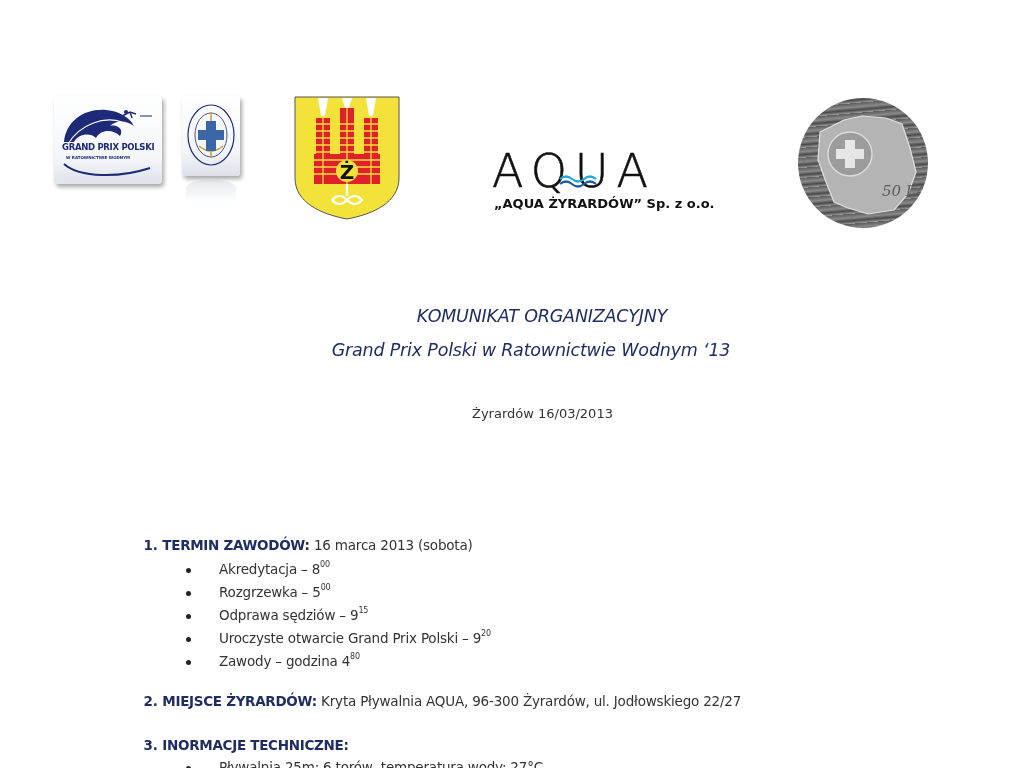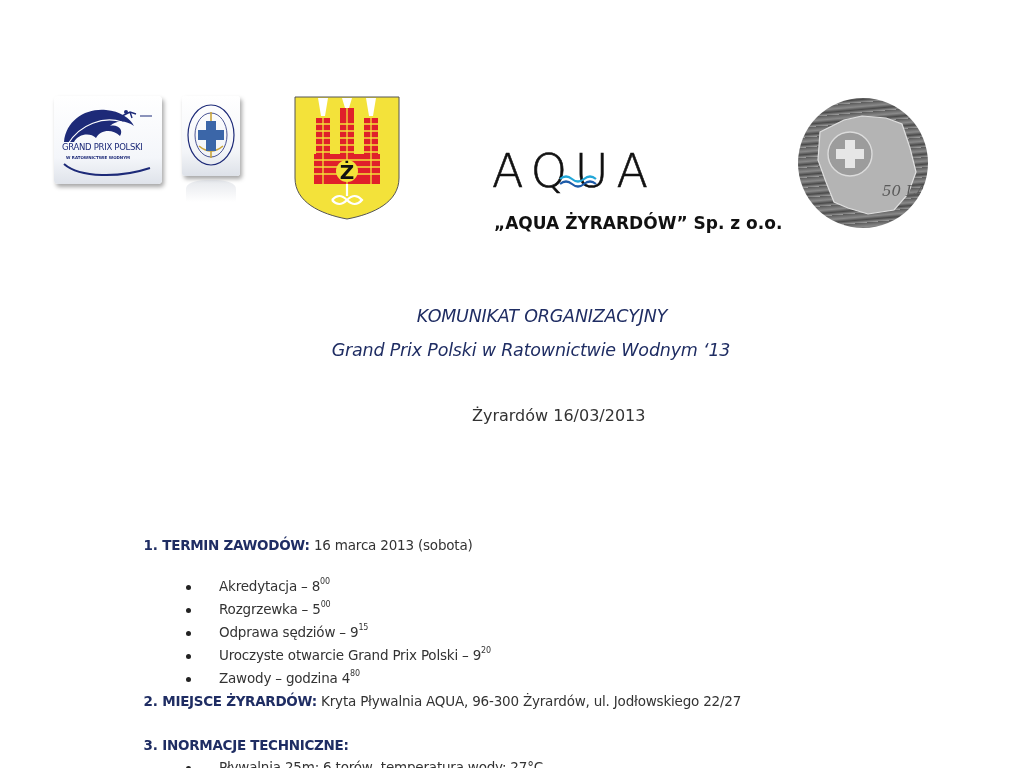--- a/index.html
+++ b/index.html
@@ -20,21 +20,21 @@
     box-shadow: 2px 3px 4px rgba(0,0,0,0.35);
     overflow: hidden;
   }
   .logo-gp .reflect, .logo-wopr .reflect {
     position: absolute; left: 4px; right: 4px; bottom: -26px; height: 22px;
     background: linear-gradient(180deg, rgba(200,205,215,0.45), rgba(255,255,255,0));
     border-radius: 40% 40% 0 0;
   }
   .gp-text {
     position: absolute; left: 8px; top: 46px; width: 94px;
-    font-family: "DejaVu Sans", sans-serif; font-weight: normal;
+    font-family: "DejaVu Sans", sans-serif; font-weight: bold;
     color: #1d2a78; font-size: 8.5px; letter-spacing: -0.3px;
     white-space: nowrap;
   }
   .gp-sub {
     position: absolute; left: 12px; top: 59px;
     font-family: "DejaVu Sans", sans-serif; font-weight: bold;
     color: #1d2a78; font-size: 4px; white-space: nowrap;
   }
   .logo-wopr {
     left: 182px; top: 96px; width: 58px; height: 80px;
@@ -44,44 +44,44 @@
   }
   .logo-zyr { left: 294px; top: 96px; width: 106px; height: 124px; }
   .logo-aqua { left: 490px; top: 148px; width: 216px; height: 62px; }
   .aqua-word {
     position: absolute; left: 2px; top: 0; width: 214px;
     font-family: "DejaVu Sans", sans-serif; font-size: 46px; font-weight: 300;
     color: #111; letter-spacing: 8px; line-height: 46px;
     -webkit-text-stroke: 0.6px #111;
   }
   .aqua-sub {
-    position: absolute; left: 4px; top: 65px;
+    position: absolute; left: 4px; top: 48px;
     font-family: "DejaVu Sans", sans-serif; font-weight: bold;
-    font-size: 17px; color: #111; white-space: nowrap;
+    font-size: 13px; color: #111; white-space: nowrap;
   }
   .logo-medal {
     left: 798px; top: 98px; width: 130px; height: 130px;
     border-radius: 50%;
     background: repeating-linear-gradient(175deg,#5d5d5d 0px,#8a8a8a 4px,#4a4a4a 7px,#9a9a9a 10px);
     overflow: hidden;
   }
 
   
   .title1 {
     left: 0; width: 1084px; top: 306px; text-align: center;
     font-family: "DejaVu Sans", sans-serif; font-style: italic;
     font-size: 17.5px; color: #1f2d63; letter-spacing: -0.2px;
   }
   .title2 {
     left: 0; width: 1062px; top: 340px; text-align: center;
     font-family: "DejaVu Sans", sans-serif; font-style: italic;
     font-size: 17.5px; color: #1f2d63; letter-spacing: -0.2px;
   }
   .date {
-    left: 472px; top: 406px; font-size: 16px; color: #333;
+    left: 472px; top: 406px; font-size: 13px; color: #333;
     font-family: "DejaVu Sans", sans-serif;
   }
 
   
   .section { left: 134px; font-size: 13.5px; font-family: "DejaVu Sans", sans-serif; text-align: right; }
   .sec-num { display: inline-block; width: 24px; font-weight: bold; color: #1f2d63; }
   .sec-head { font-weight: bold; color: #1f2d63; letter-spacing: -0.3px; }
   .sec-text { color: #333; letter-spacing: -0.2px; }
   .bullets { left: 186px; font-size: 13.5px; font-family: "DejaVu Sans", sans-serif; color: #333; }
   .bullet-row { position: absolute; left: 0; white-space: nowrap; height: 18px; letter-spacing: -0.2px; }
@@ -172,21 +172,21 @@
 
 <div class="abs title1">KOMUNIKAT ORGANIZACYJNY</div>
 <div class="abs title2">Grand Prix Polski w Ratownictwie Wodnym ‘13</div>
 <div class="abs date">Żyrardów 16/03/2013</div>
 
 <div class="abs section" style="top:537px">
   <span class="sec-num">1.</span>
   <span class="sec-head">TERMIN ZAWODÓW:</span>
   <span class="sec-text">16 marca 2013 (sobota)</span>
 </div>
-<div class="abs bullets" style="top:578px; width:500px; height:112px;">
+<div class="abs bullets" style="top:561px; width:500px; height:112px;">
   <div class="bullet-row" style="top:0">
     <span class="dot"></span>
     <span class="txt"><span>Akredytacja  –  8</span><sup>00</sup></span>
   </div>
   <div class="bullet-row" style="top:23px">
     <span class="dot"></span>
     <span class="txt"><span>Rozgrzewka – 5</span><sup>00</sup></span>
   </div>
   <div class="bullet-row" style="top:46px">
     <span class="dot"></span>

